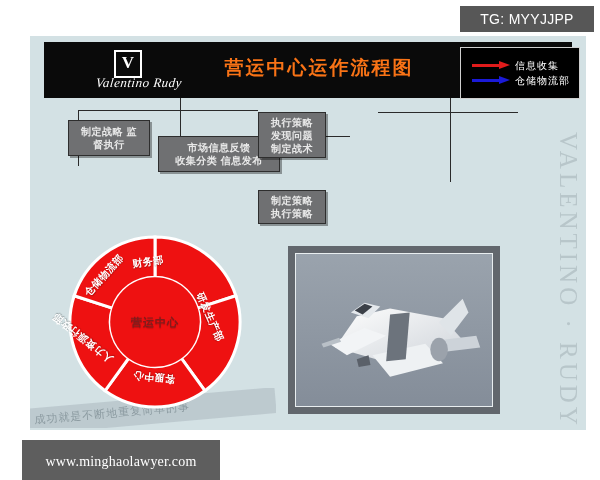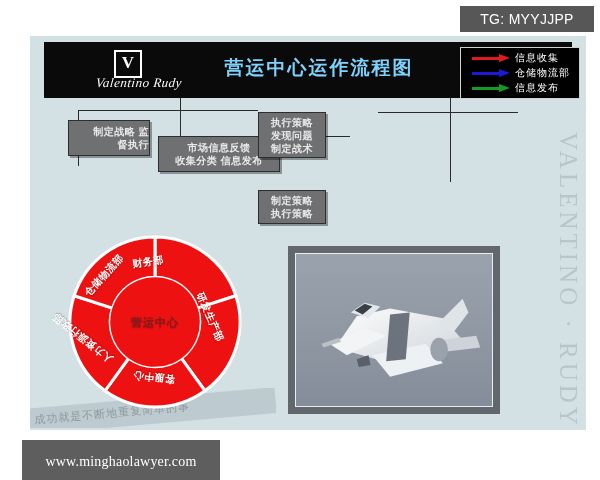--- a/index.html
+++ b/index.html
@@ -42,21 +42,21 @@
     border:2px solid #ffffff;color:#ffffff;font-family:"Liberation Serif",serif;
     font-size:17px;font-weight:bold;line-height:22px;text-align:center;
   }
   .logo-script{
     position:absolute;left:0;top:27px;width:110px;text-align:center;
     color:#ffffff;font-family:"Liberation Serif",serif;font-style:italic;
     font-size:13px;letter-spacing:.5px;transform:skewX(-6deg);
   }
   .header-title{
     position:absolute;left:150px;top:13px;width:250px;text-align:center;
-    color:#7dd3fc;font-size:19px;font-weight:bold;letter-spacing:2px;
+    color:#f97316;font-size:19px;font-weight:bold;letter-spacing:2px;
   }
 
   
   .legend{
     position:absolute;left:416px;top:5px;width:108px;height:46px;
     background:#000000;border:1px solid #cfcfcf;
     display:flex;flex-direction:column;justify-content:center;padding:2px 5px;
   }
   .legend-row{display:flex;align-items:center;height:13px;margin:1px 0;}
   .arrow{position:relative;width:38px;height:9px;margin:0 5px 0 6px;}
@@ -151,38 +151,31 @@
           </span>
           <span class="legend-label">信息收集</span>
         </div>
         <div class="legend-row">
           <span class="arrow">
             <span class="shaft" style="background:#1a1ad8"></span>
             <span class="head" style="border-left:11px solid #1a1ad8"></span>
           </span>
           <span class="legend-label">仓储物流部</span>
         </div>
-        <div class="legend-row">
-          <span class="arrow">
-            <span class="shaft" style="background:#119c22"></span>
-            <span class="head" style="border-left:11px solid #119c22"></span>
-          </span>
-          <span class="legend-label">信息发布</span>
-        </div>
       </div>
     </div>
 
     <div class="flowline" style="left:48px;top:74px;width:180px;height:1px;"></div>
     <div class="flowline" style="left:48px;top:74px;width:1px;height:56px;"></div>
     <div class="flowline" style="left:150px;top:62px;width:1px;height:52px;"></div>
     <div class="flowline" style="left:150px;top:100px;width:170px;height:1px;"></div>
     <div class="flowline" style="left:348px;top:76px;width:140px;height:1px;"></div>
     <div class="flowline" style="left:420px;top:62px;width:1px;height:84px;"></div>
 
-    <div class="fbox" style="left:38px;top:84px;width:80px;height:34px;align-items:flex-end;">
+    <div class="fbox" style="left:38px;top:84px;width:80px;height:34px;">
       <span>制定战略 监</span>
       <span>督执行</span>
     </div>
 
     <div class="fbox" style="left:128px;top:100px;width:120px;height:34px;">
       <span>市场信息反馈</span>
       <span>收集分类  信息发布</span>
     </div>
 
     <div class="fbox" style="left:228px;top:76px;width:66px;height:44px;">

